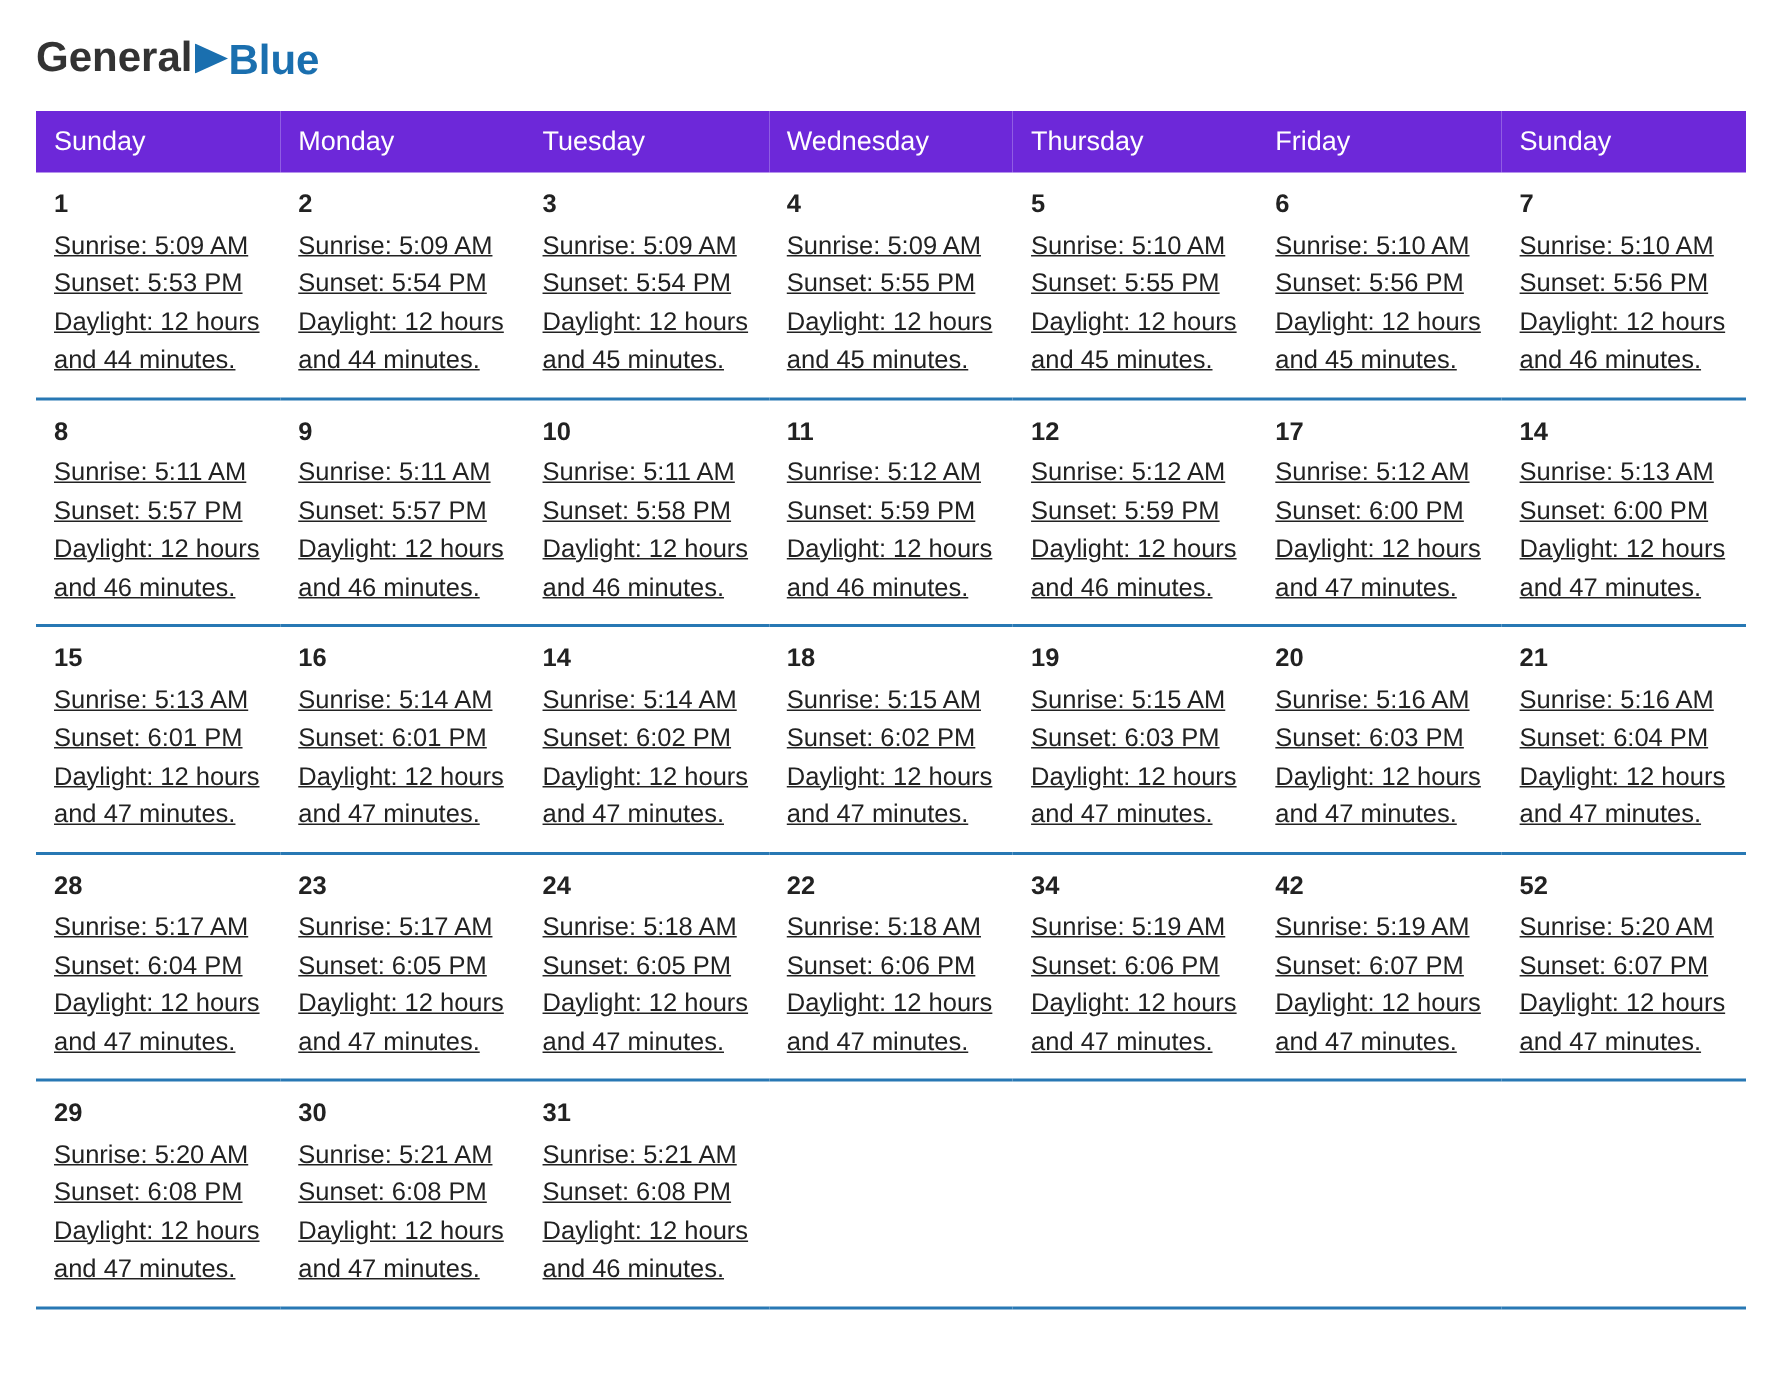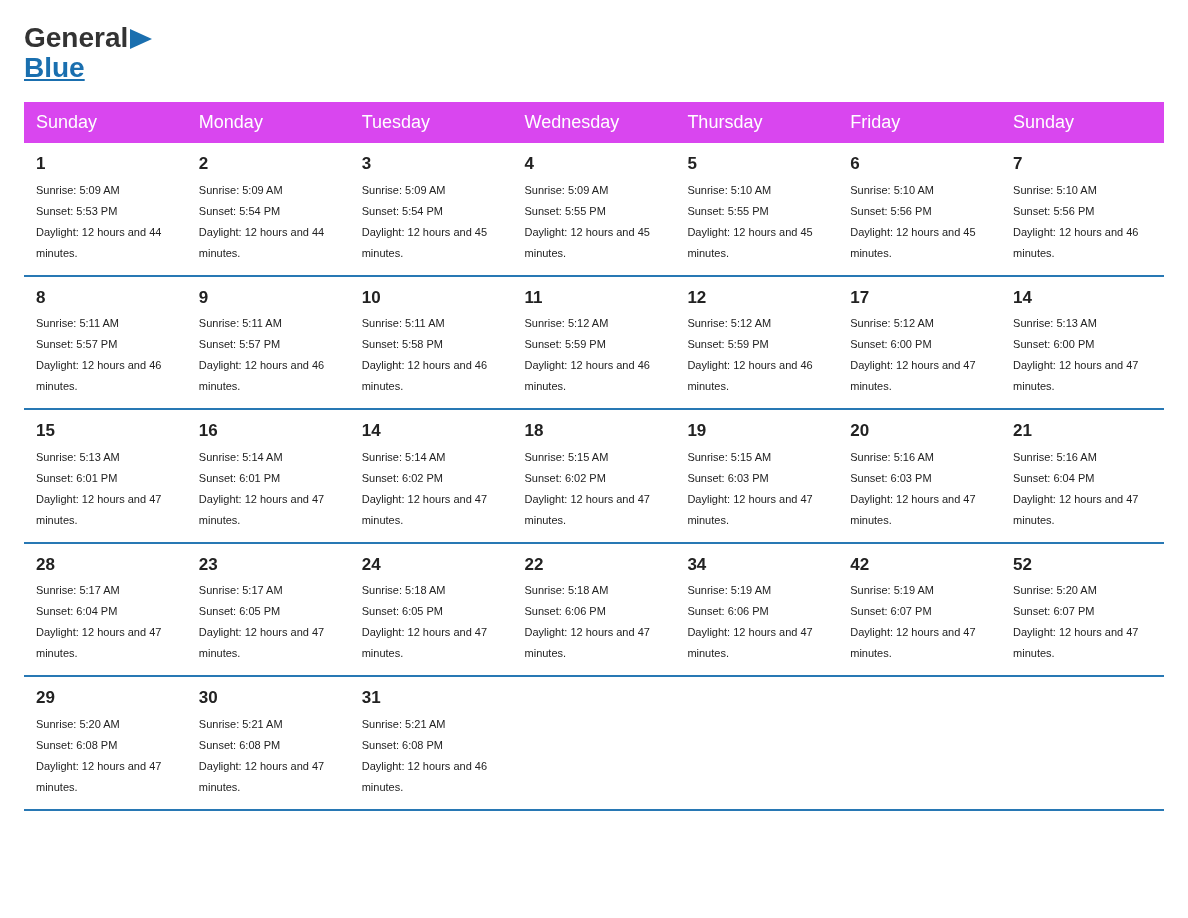--- a/index.html
+++ b/index.html
@@ -11,57 +11,56 @@
       min-height: 918px;
     }
     .header {
       display: flex;
       justify-content: space-between;
       align-items: flex-start;
       margin-bottom: 20px;
     }
     .logo {
       display: flex;
-      flex-direction: column;
+      flex-direction: row;
       align-items: flex-start;
     }
     .logo-general {
       font-size: 28px;
       font-weight: bold;
       color: #333;
       line-height: 1;
     }
     .logo-blue {
       font-size: 28px;
       font-weight: bold;
       color: #1a6faf;
       line-height: 1;
       margin-top: 2px;
-      text-decoration: underline;
     }
     .title-section {
       text-align: right;
     }
     .month-title {
       font-size: 52px;
       font-weight: bold;
       color: #222;
       line-height: 1.1;
     }
     .location-title {
       font-size: 22px;
       color: #444;
       margin-top: 4px;
     }
     table {
       width: 100%;
       border-collapse: collapse;
     }
     thead tr {
-      background-color: #d946ef;
+      background-color: #6d28d9;
     }
     thead th {
       color: #fff;
       font-size: 18px;
       font-weight: normal;
       padding: 10px 12px;
       text-align: left;
       border: none;
     }
     tbody tr {
@@ -75,22 +74,23 @@
       width: calc(100% / 7);
       line-height: 1.5;
     }
     .day-number {
       font-size: 17px;
       font-weight: bold;
       display: block;
       margin-bottom: 2px;
     }
     .day-info {
-      font-size: 11px;
+      font-size: 17px;
       color: #222;
+      text-decoration: underline;
     }
     .empty-cell {
       background: #fff;
     }
   </style>
 </head>
 <body>
 
 <div class="header">
   <div class="logo">

